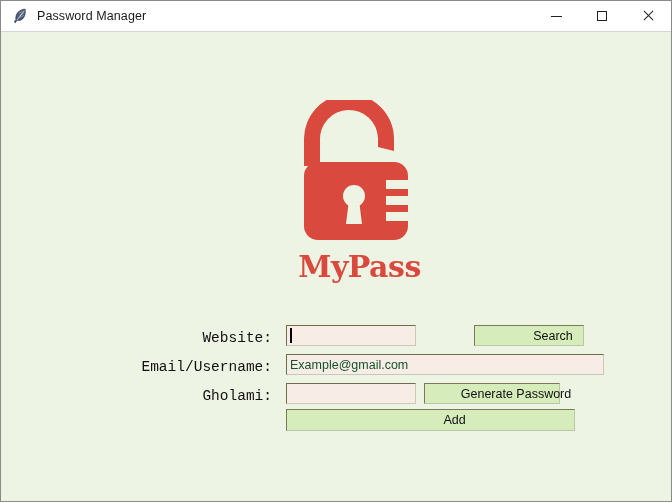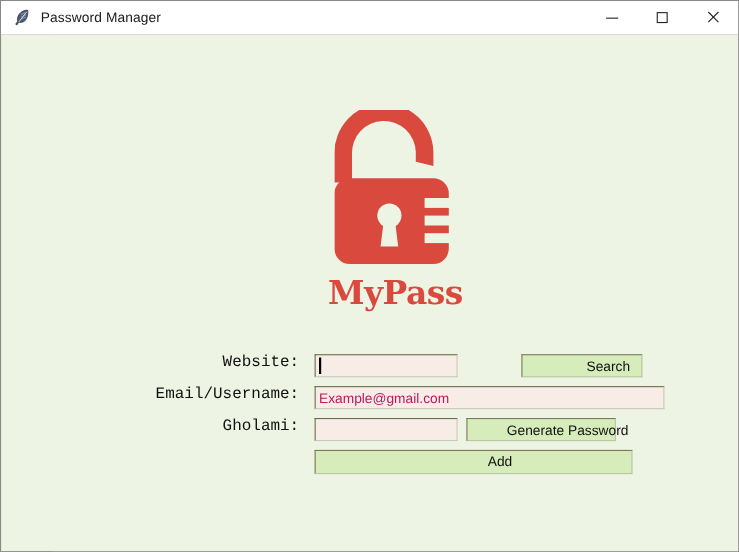--- a/index.html
+++ b/index.html
@@ -125,21 +125,21 @@
 
   
   .form {
     position: absolute;
     left: 42px;
     top: 290px;
     width: 548px;
   }
   .row {
     display: flex;
-    align-items: flex-start;
+    align-items: flex-end;
     height: 24px;
     margin-bottom: 5px;
   }
   .lbl {
     width: 196px;
     text-align: right;
     padding-right: 14px;
     box-sizing: border-box;
     font-family: "Liberation Mono", "DejaVu Sans Mono", monospace;
     font-size: 14.5px;
@@ -151,21 +151,21 @@
     box-sizing: border-box;
     background: #f8ece6;
     border: 1px solid #6d6d4a;
     border-right-color: #c9c9b8;
     border-bottom-color: #c9c9b8;
     display: flex;
     align-items: center;
     padding: 0 3px;
     font-family: "Liberation Sans", sans-serif;
     font-size: 12.5px;
-    color: #be185d;
+    color: #14532d;
     overflow: hidden;
     position: relative;
   }
   .field.short { width: 130px; }
   .field.long  { width: 318px; }
   .caret {
     width: 2px;
     height: 15px;
     background: #000;
     margin-right: 1px;

